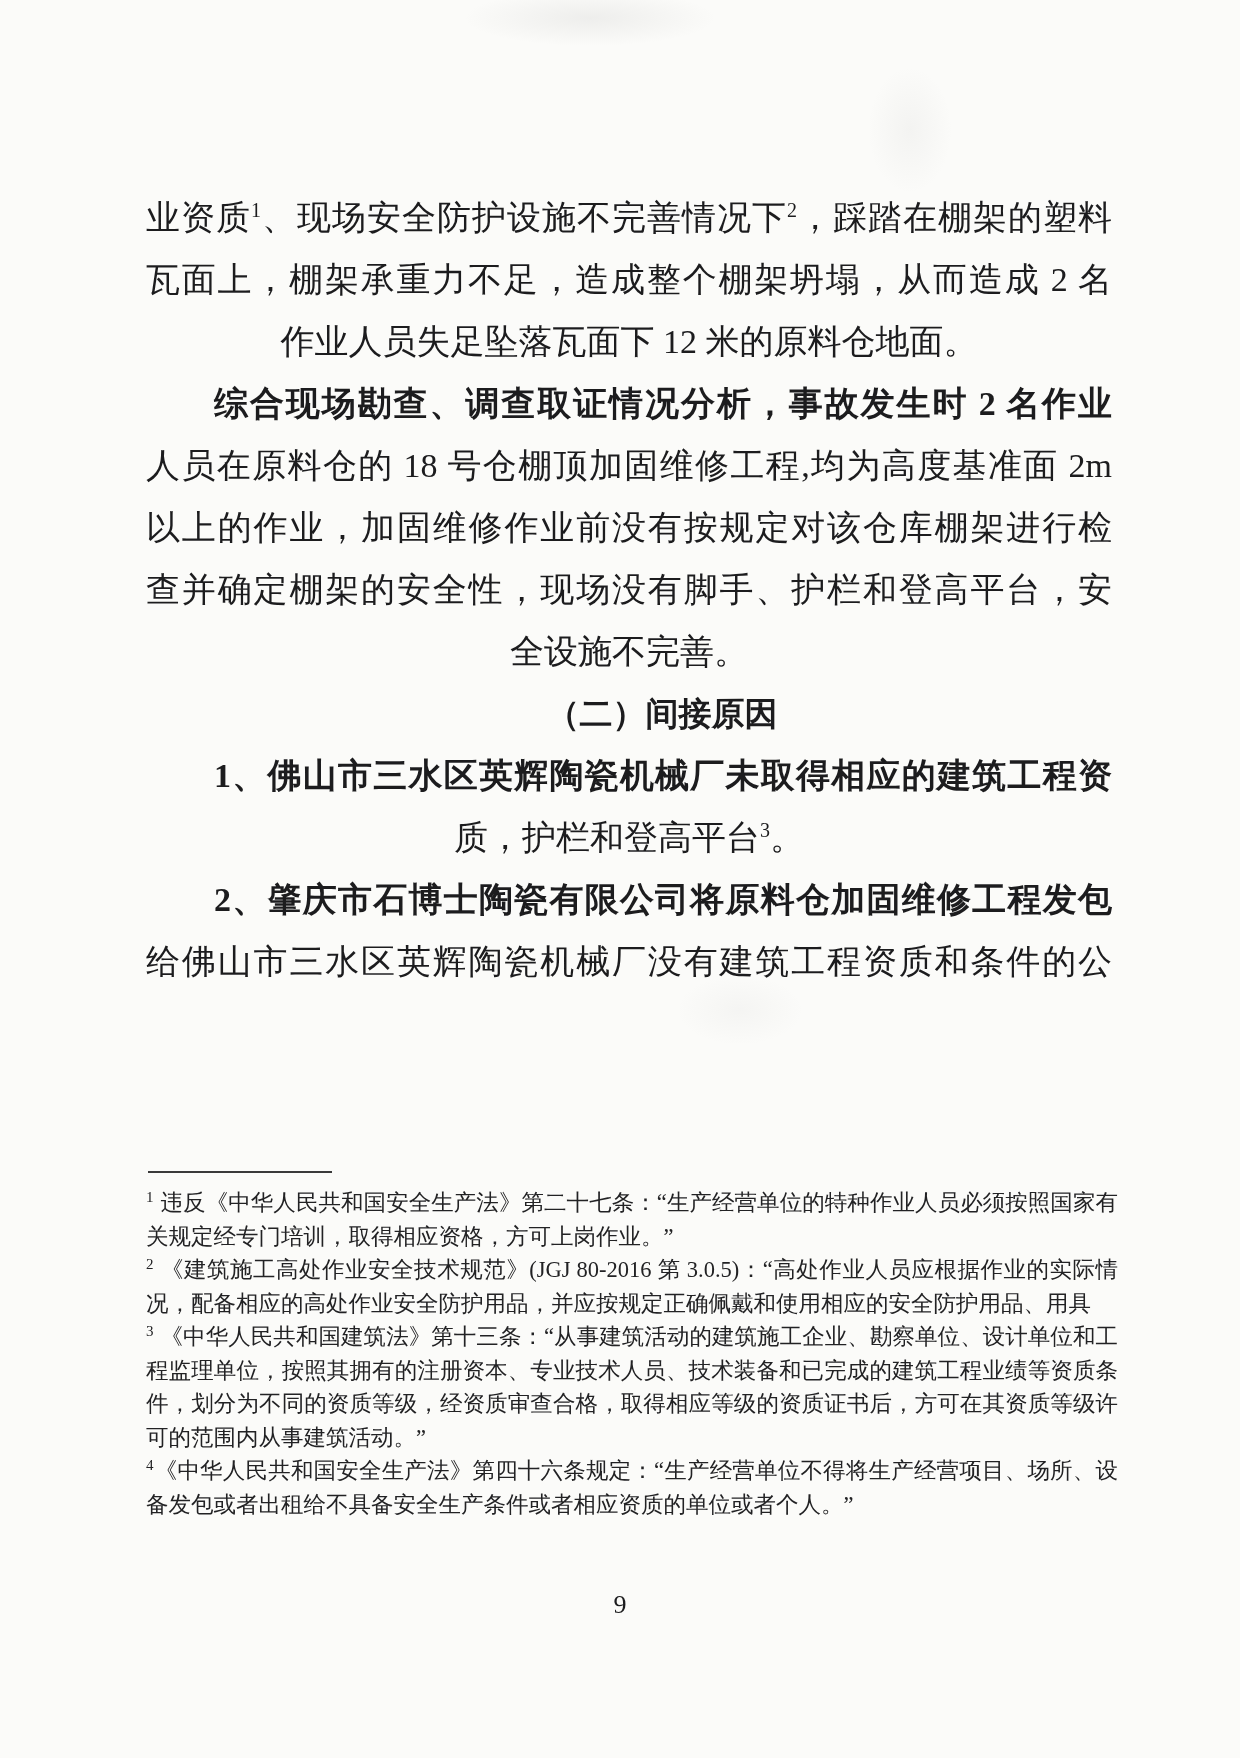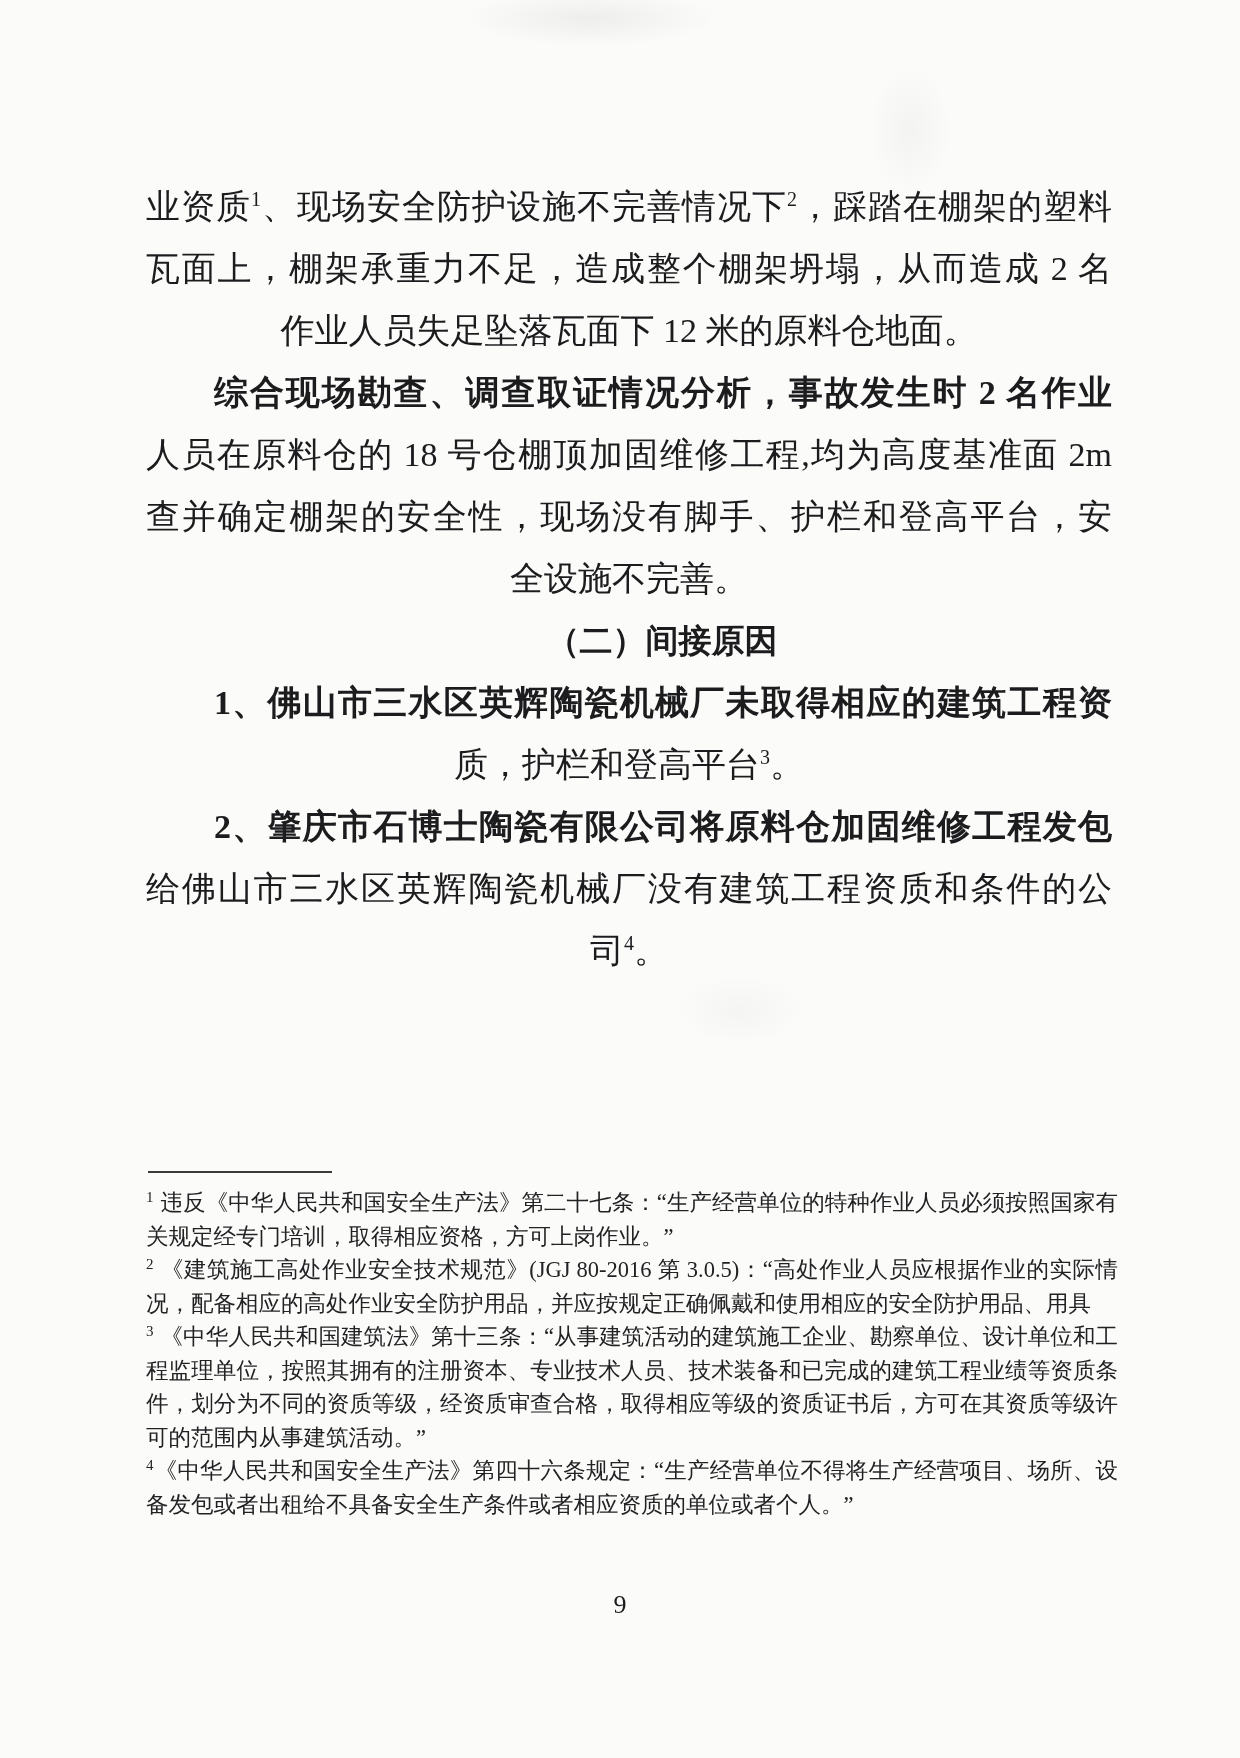--- a/index.html
+++ b/index.html
@@ -20,21 +20,21 @@
     inset: 0;
     background:
       radial-gradient(ellipse 180px 40px at 590px 18px, rgba(120,120,120,0.10), rgba(120,120,120,0) 70%),
       radial-gradient(ellipse 60px 90px at 910px 130px, rgba(140,140,140,0.07), rgba(140,140,140,0) 70%),
       radial-gradient(ellipse 90px 50px at 740px 1010px, rgba(140,140,140,0.06), rgba(140,140,140,0) 70%),
       #fbfbf9;
   }
   .content {
     position: absolute;
     left: 146px;
-    top: 176px;
+    top: 187px;
     width: 966px;
   }
   .content p.line {
     margin: 0;
     height: 62px;
     line-height: 62px;
     font-size: 34px;
     white-space: nowrap;
     text-align: center;
   }
@@ -108,36 +108,36 @@
     <p class="line just"><span>业资质</span><sup class="fnref">1</sup><span>、现场安全防护设施不完善情况下</span><sup class="fnref">2</sup><span>，踩踏在棚架的塑料</span></p>
 
     <p class="line just">瓦面上，棚架承重力不足，造成整个棚架坍塌，从而造成 2 名</p>
 
     <p class="line">作业人员失足坠落瓦面下 12 米的原料仓地面。</p>
 
     <p class="line just indent">综合现场勘查、调查取证情况分析，事故发生时 2 名作业</p>
 
     <p class="line just">人员在原料仓的 18 号仓棚顶加固维修工程,均为高度基准面 2m</p>
 
+    <p class="line just">以上的作业，加固维修作业前没有按规定对该仓库棚架进行检</p>
 
     <p class="line just">查并确定棚架的安全性，现场没有脚手、护栏和登高平台，安</p>
 
     <p class="line">全设施不完善。</p>
 
     <p class="line heading">（二）间接原因</p>
 
     <p class="line just indent">1、佛山市三水区英辉陶瓷机械厂未取得相应的建筑工程资</p>
 
     <p class="line"><span>质，护栏和登高平台</span><sup class="fnref">3</sup><span>。</span></p>
 
     <p class="line just indent">2、肇庆市石博士陶瓷有限公司将原料仓加固维修工程发包</p>
 
     <p class="line just">给佛山市三水区英辉陶瓷机械厂没有建筑工程资质和条件的公</p>
 
-    <p class="line"><span>司</span><sup class="fnref">4</sup><span>。</span></p>
 
   </div>
 
   <div class="footnote-rule"></div>
 
   <div class="footnotes">
 
     <p class="fn"><sup class="fnmark">1</sup><span>违反《中华人民共和国安全生产法》第二十七条：“生产经营单位的特种作业人员必须按照国家有关规定经专门培训，取得相应资格，方可上岗作业。”</span></p>
 
     <p class="fn"><sup class="fnmark">2</sup><span>《建筑施工高处作业安全技术规范》(JGJ 80-2016 第 3.0.5)：“高处作业人员应根据作业的实际情况，配备相应的高处作业安全防护用品，并应按规定正确佩戴和使用相应的安全防护用品、用具</span></p>

